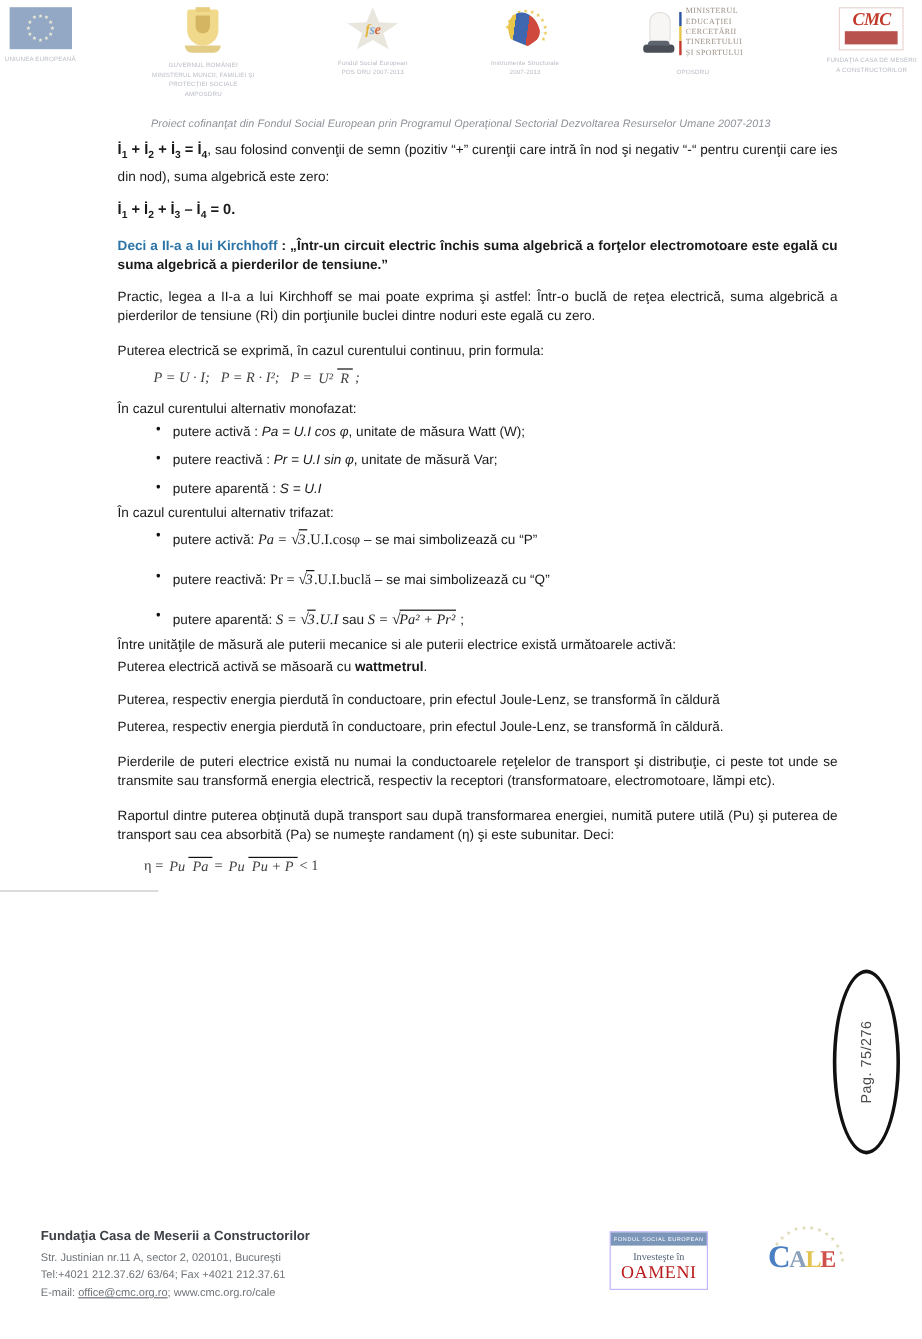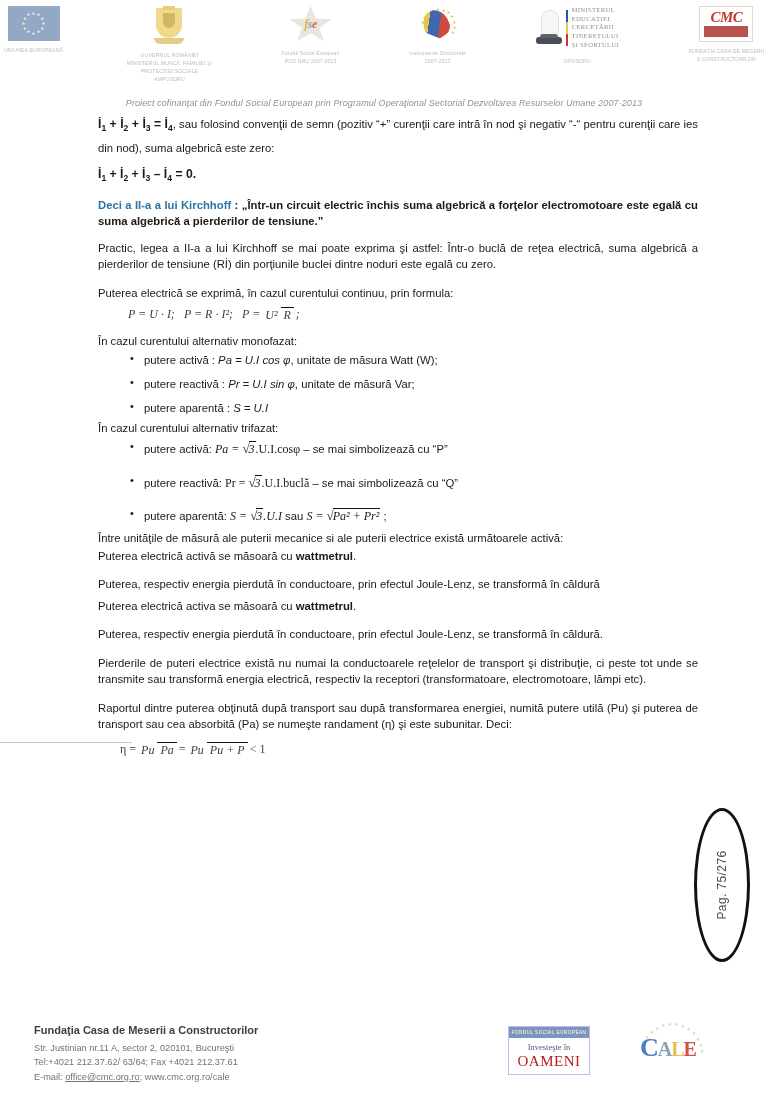--- a/index.html
+++ b/index.html
@@ -586,23 +586,20 @@
 
   <p class="p" style="margin-bottom:2px">Între unităţile de măsură ale puterii mecanice si ale puterii electrice există următoarele activă:</p>
 
 
   <p class="p" style="margin-bottom:12px">
     <span>Puterea electrică activă se măsoară cu </span><span class="bold">wattmetrul</span><span>.</span>
   </p>
 
   <p class="p" style="margin-bottom:6px">Puterea, respectiv energia pierdută în conductoare, prin efectul Joule-Lenz, se transformă în căldură</p>
 
-  <p class="p" style="margin-bottom:12px">
-    <span>Puterea electrică activa se măsoară cu </span><span class="bold">wattmetrul</span><span>.</span>
-  </p>
 
   <p class="p" style="margin-bottom:13px">Puterea, respectiv energia pierdută în conductoare, prin efectul Joule-Lenz, se transformă în căldură.</p>
 
   <p class="p" style="margin-bottom:13px">Pierderile de puteri electrice există nu numai la conductoarele reţelelor de transport şi distribuţie, ci peste tot unde se transmite sau transformă energia  electrică, respectiv la receptori (transformatoare, electromotoare, lămpi etc).</p>
 
   <p class="p" style="margin-bottom:6px">Raportul dintre puterea obţinută după transport sau după transformarea energiei, numită putere utilă (Pu) şi puterea de transport sau cea absorbită (Pa) se numeşte randament (η) şi este subunitar. Deci:</p>
 
   <div class="formula" style="margin-left:22px;margin-top:10px">
     <span class="mup">η =</span><span class="frac">
         <span class="num">Pu</span>

